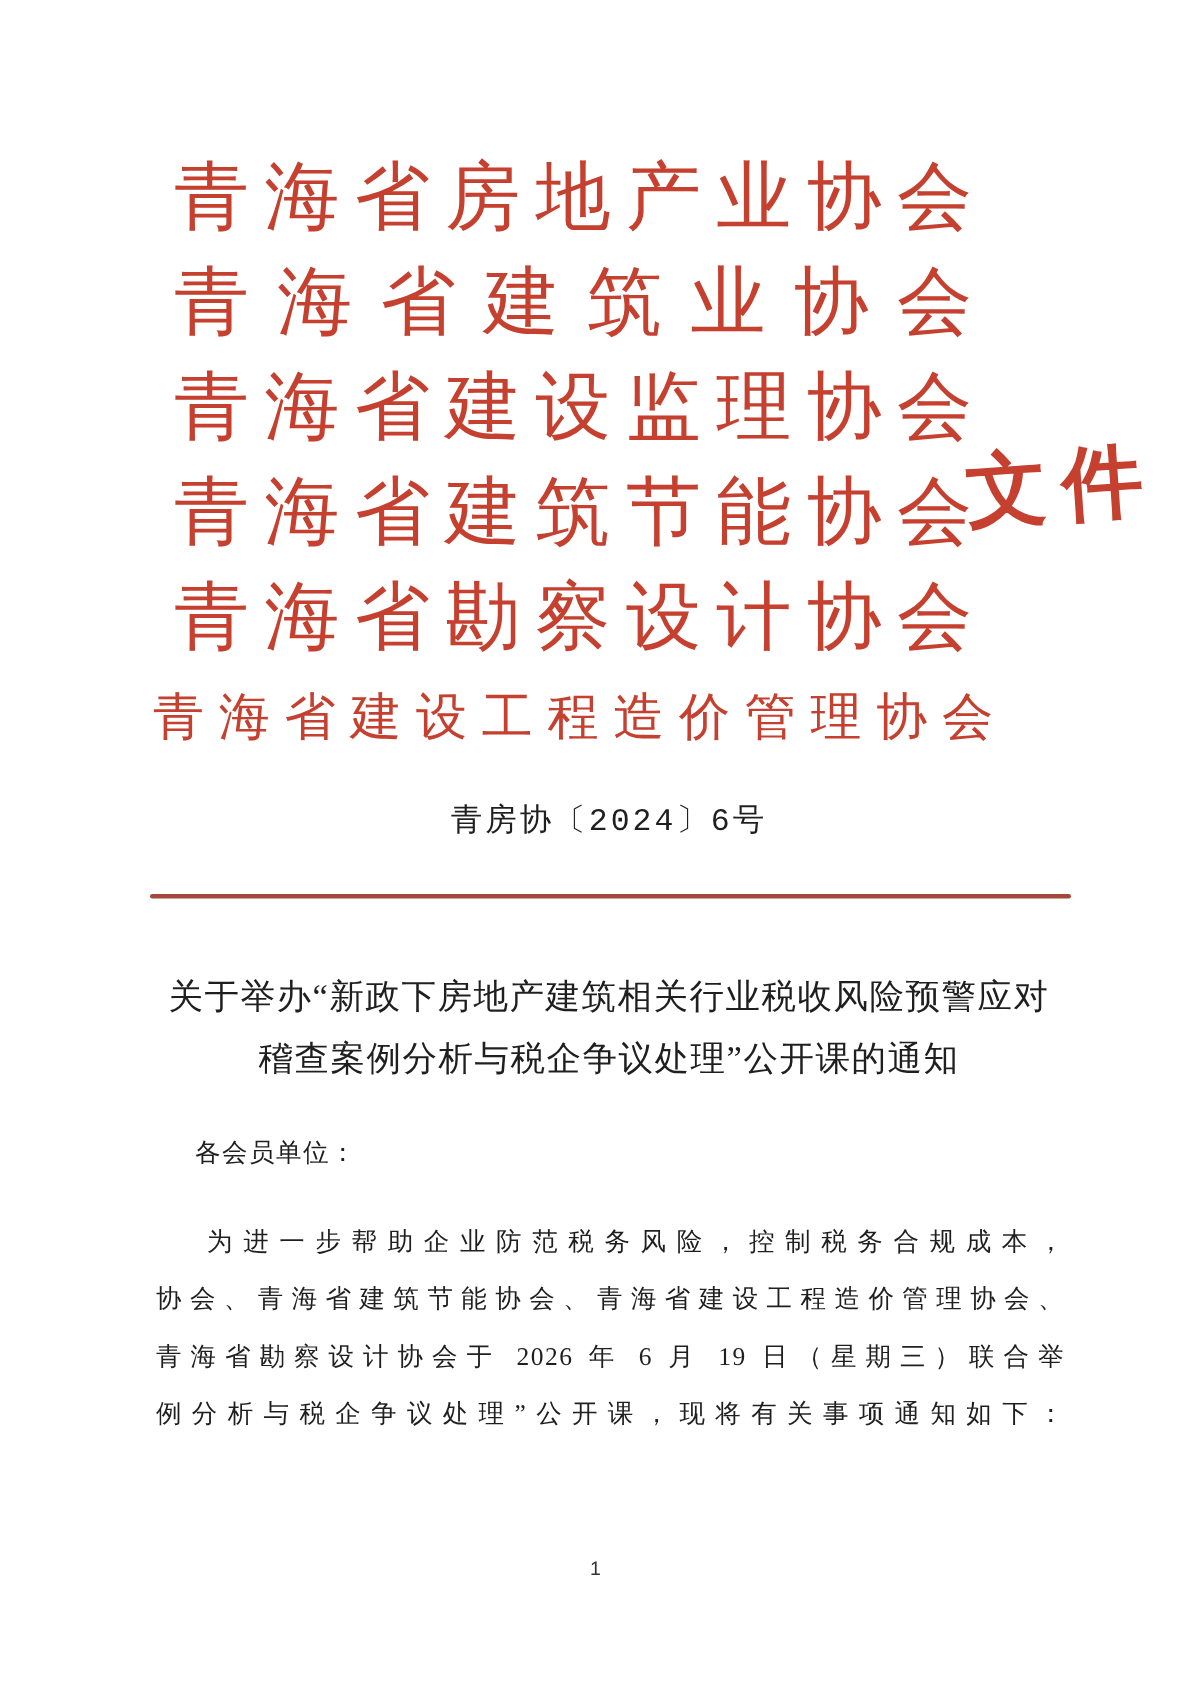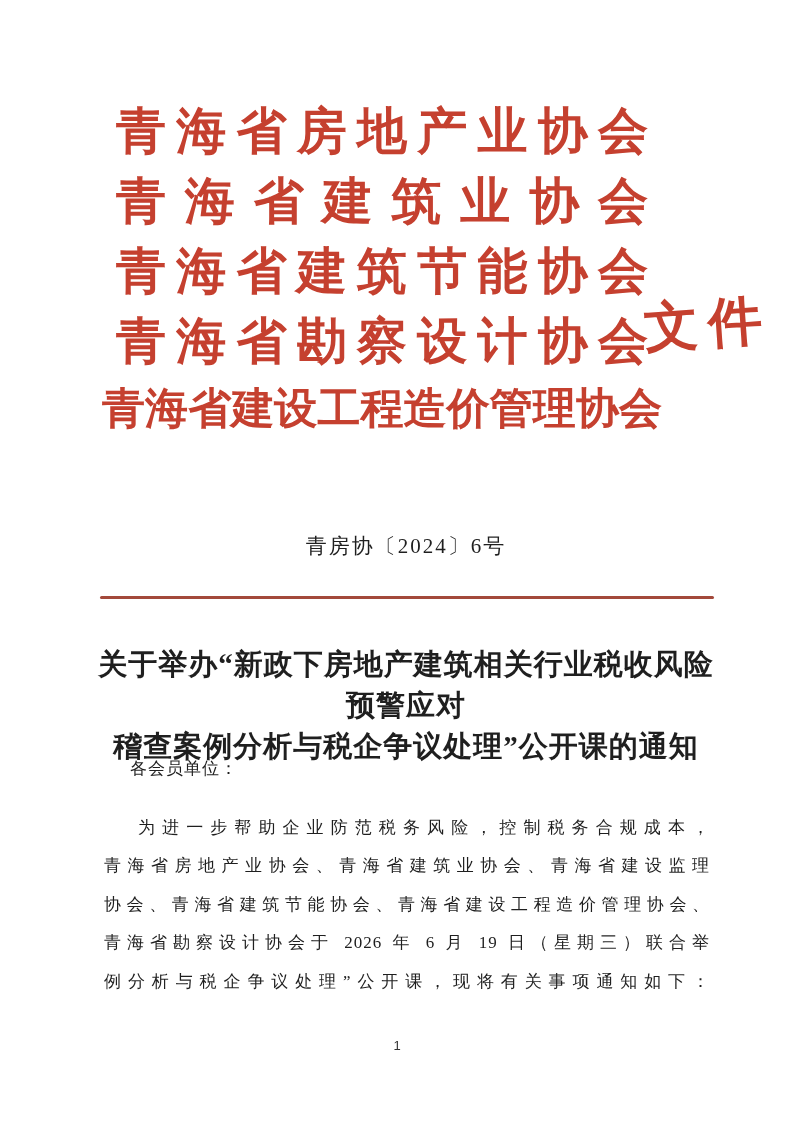--- a/index.html
+++ b/index.html
@@ -18,33 +18,33 @@
 
   
   .letterhead {
     position: absolute;
     top: 96px;
     left: 102px;
     width: 560px;
   }
   .lh-line {
     color: var(--red_accent, #c5402f);
-    font-weight: bold;
+    font-weight: normal;
     font-size: 50px;
     line-height: 70px;
     height: 70px;
     text-align: justify;
     text-align-last: justify;
     padding: 0 14px;
     white-space: nowrap;
     letter-spacing: 0;
     text-justify: inter-character;
   }
   .lh-line-last {
-    font-size: 43px;
+    font-size: 34px;
     padding: 0;
     height: 66px;
     line-height: 66px;
   }
   .doc-marker {
     position: absolute;
     top: 288px;
     left: 644px;
     font-size: 54px;
     font-weight: bold;
@@ -56,42 +56,43 @@
 
   
   .doc-number {
     position: absolute;
     top: 532px;
     left: 100px;
     width: 612px;
     text-align: center;
     font-size: 21px;
     letter-spacing: 2px;
+    font-family: Liberation Mono, monospace;
   }
 
   
   .red-rule {
     position: absolute;
     top: 596px;
     left: 100px;
     width: 614px;
     height: 3px;
     background: var(--rule_red, #a3493b);
     border-radius: 2px;
   }
 
   
   .title {
     position: absolute;
     top: 644px;
     left: 92px;
     width: 628px;
     text-align: center;
-    font-weight: bold;
-    font-size: 29px;
+    font-weight: normal;
+    font-size: 23px;
     line-height: 41px;
     letter-spacing: 1px;
   }
 
   
   .text-block {
     position: absolute;
     top: 750px;
     left: 104px;
     width: 606px;
@@ -124,40 +125,40 @@
   }
 </style>
 </head>
 <body>
 
 <div class="page">
 
   <div class="letterhead">
     <div class="lh-line">青海省房地产业协会</div>
     <div class="lh-line">青海省建筑业协会</div>
+    <div class="lh-line">青海省建设监理协会</div>
     <div class="lh-line">青海省建筑节能协会</div>
     <div class="lh-line">青海省勘察设计协会</div>
     <div class="lh-line lh-line-last">青海省建设工程造价管理协会</div>
   </div>
 
   <div class="doc-marker">文件</div>
 
   <div class="doc-number">青房协〔2024〕6号</div>
 
   <div class="red-rule"></div>
 
   <div class="title">
     <div>关于举办“新政下房地产建筑相关行业税收风险预警应对</div>
     <div>稽查案例分析与税企争议处理”公开课的通知</div>
   </div>
 
   <div class="text-block">
     <div class="salutation">各会员单位：</div>
     <div class="body-line indent">为进一步帮助企业防范税务风险，控制税务合规成本，</div>
-    <div class="body-line">青海省房地产业协会、青海省建筑业协会、青海省建设监理</div>
     <div class="body-line">协会、青海省建筑节能协会、青海省建设工程造价管理协会、</div>
     <div class="body-line">青海省勘察设计协会于 2026 年 6 月 19 日（星期三）联合举</div>
     <div class="body-line">例分析与税企争议处理”公开课，现将有关事项通知如下：</div>
   </div>
 
   <div class="page-number">1</div>
 
 </div>
 
 </body></html>

